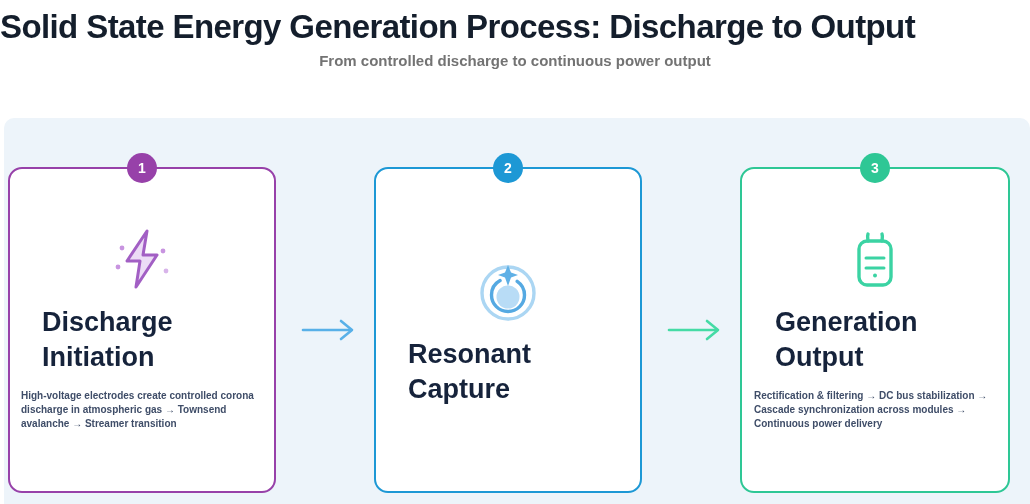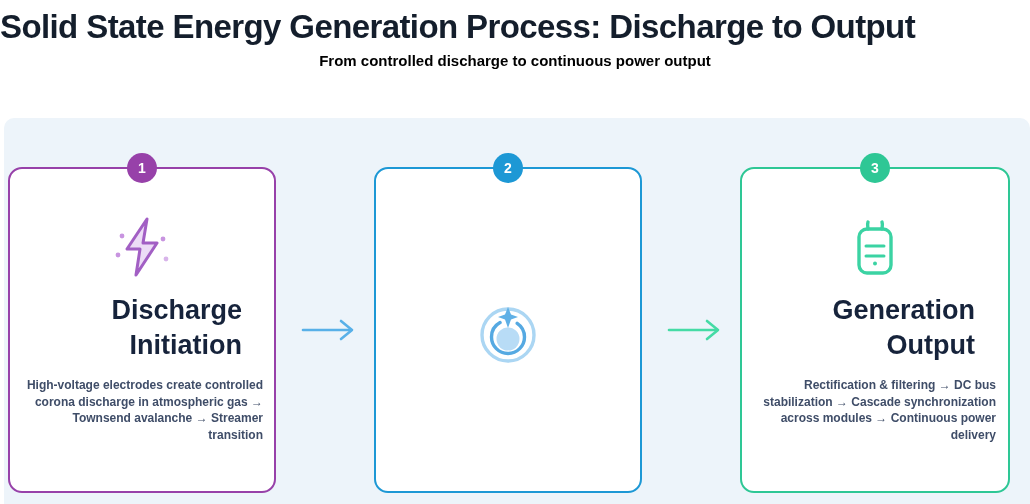--- a/index.html
+++ b/index.html
@@ -14,21 +14,21 @@
   .page-title {
     position: absolute; top: 8px; left: 0; width: 823px;
     font-size: 33px; font-weight: 700; letter-spacing: -0.6px;
     color: #141e2c;
     white-space: nowrap;
   }
   .page-subtitle {
     position: absolute; top: 52px; left: 0; width: 1030px;
     text-align: center;
     font-size: 15px; font-weight: 700;
-    color: #000000;
+    color: #737373;
   }
 
   .panel {
     position: absolute; left: 4px; top: 118px;
     width: 1026px; height: 386px;
     background: #edf4fa;
     border-radius: 10px 10px 0 0;
   }
 
   .card {
@@ -52,26 +52,26 @@
     width: 30px; height: 30px; border-radius: 50%;
     background: #999;
     color: #ffffff; font-size: 14px; font-weight: 700;
     display: flex; align-items: center; justify-content: center;
   }
 
   .card-icon { width: 64px; height: 64px; flex: 0 0 auto; margin-top: 6px; }
 
   .card-title {
     font-size: 27px; font-weight: 700; color: #16233b;
-    text-align: right; line-height: 1.3;
+    text-align: left; line-height: 1.3;
     width: 200px;
   }
   .card-desc {
-    font-size: 12px; font-weight: 600; color: #3f4d68;
-    text-align: right; line-height: 1.38;
+    font-size: 10px; font-weight: 600; color: #3f4d68;
+    text-align: left; line-height: 1.38;
     width: 242px;
     margin-bottom: 8px;
   }
 
   .flow-arrow { position: absolute; top: 316px; width: 62px; height: 28px; }
 </style>
 </head>
 <body>
 
 <div class="stage">
@@ -100,20 +100,21 @@
   </svg>
 
   <div class="card card-2" style="border-color: rgb(29, 152, 213);">
     <div class="badge" style="background-color: rgb(29, 152, 213);">2</div>
     <svg class="card-icon" viewBox="0 0 64 64">
       <circle cx="32" cy="34" r="26" fill="none" stroke="#abd6f3" stroke-width="3.4"></circle>
       <circle cx="32" cy="36" r="16.5" fill="none" stroke="#55a9e2" stroke-width="3.4" stroke-dasharray="69 18" stroke-linecap="round"></circle>
       <circle cx="32" cy="38" r="11.5" fill="#b8dcf6"></circle>
       <path d="M32 6 L35 13.5 L42 16 L35 18.5 L32 27 L29 18.5 L22 16 L29 13.5 Z" fill="#5fb0e6"></path>
     </svg>
+    <div class="card-title">Resonant Capture</div>
   </div>
 
   <svg class="flow-arrow" style="left: 665px; color: rgb(69, 219, 165);" viewBox="0 0 62 28">
     <line x1="4" y1="14" x2="52" y2="14" stroke="currentColor" stroke-width="2.6" stroke-linecap="round"></line>
     <polyline points="42,5 53,14 42,23" fill="none" stroke="currentColor" stroke-width="2.6" stroke-linecap="round" stroke-linejoin="round"></polyline>
   </svg>
 
   <div class="card card-3" style="border-color: rgb(46, 199, 149);">
     <div class="badge" style="background-color: rgb(46, 199, 149);">3</div>
     <svg class="card-icon" viewBox="0 0 64 64">

